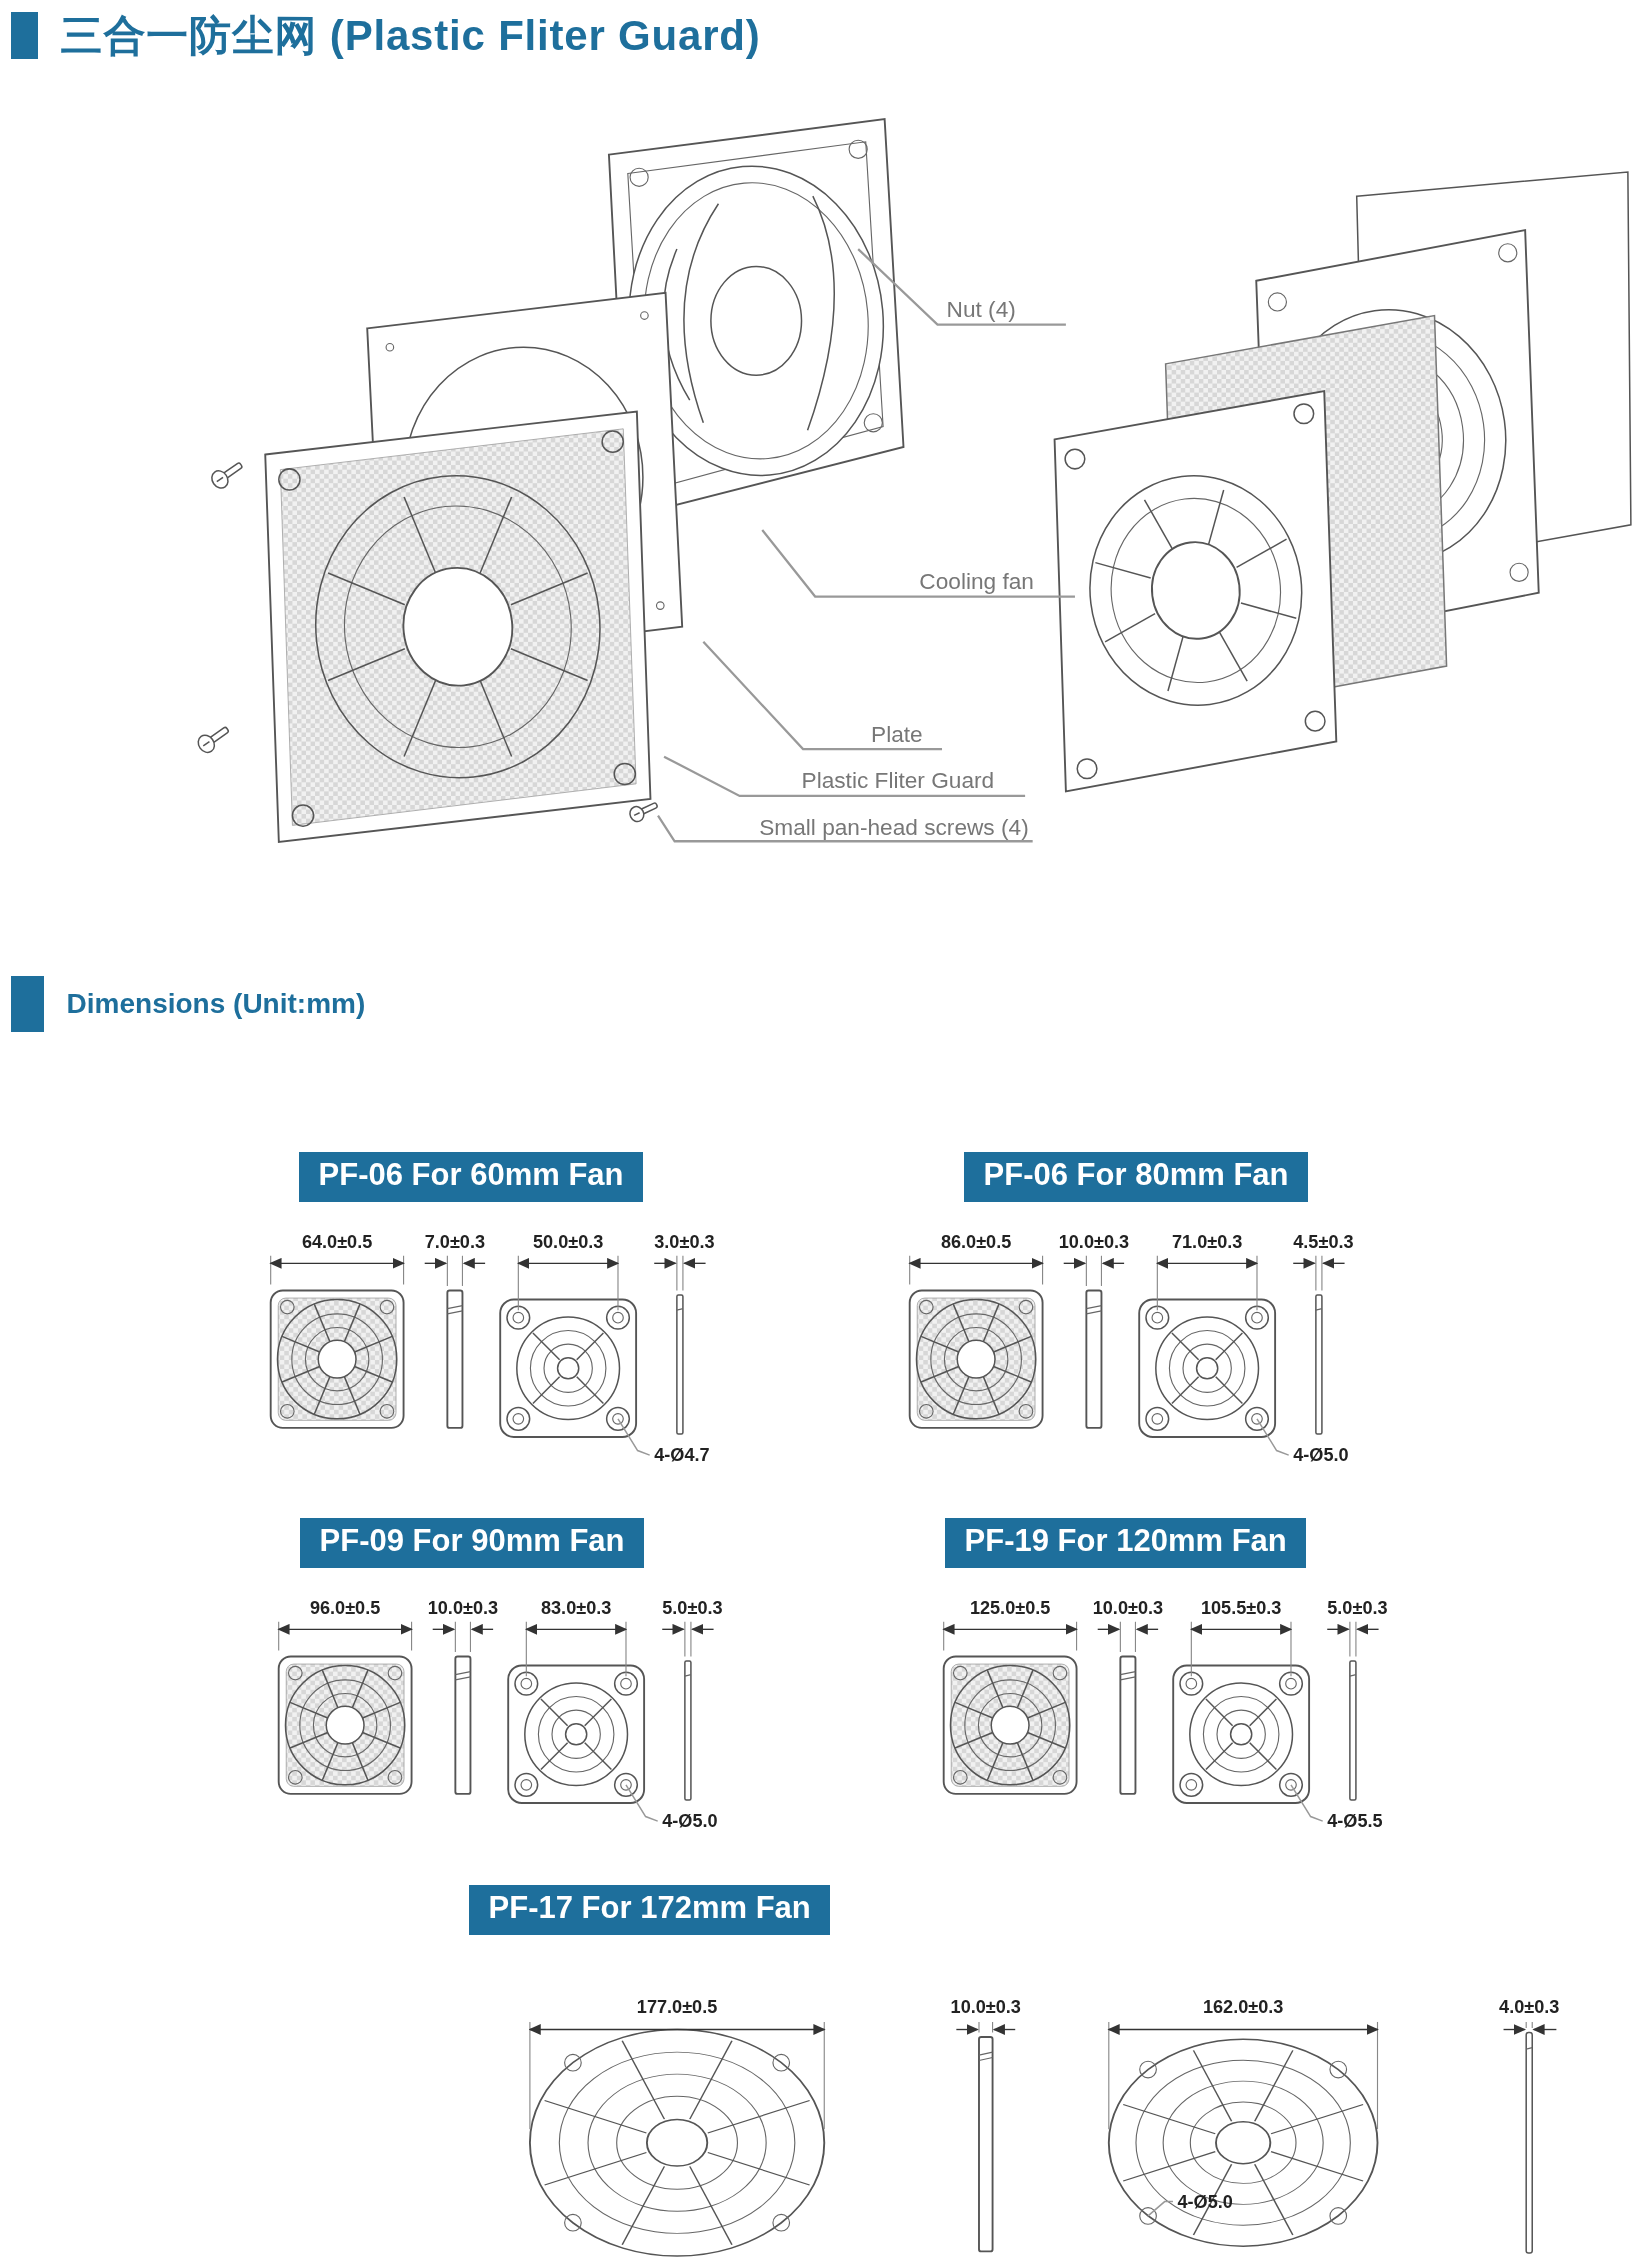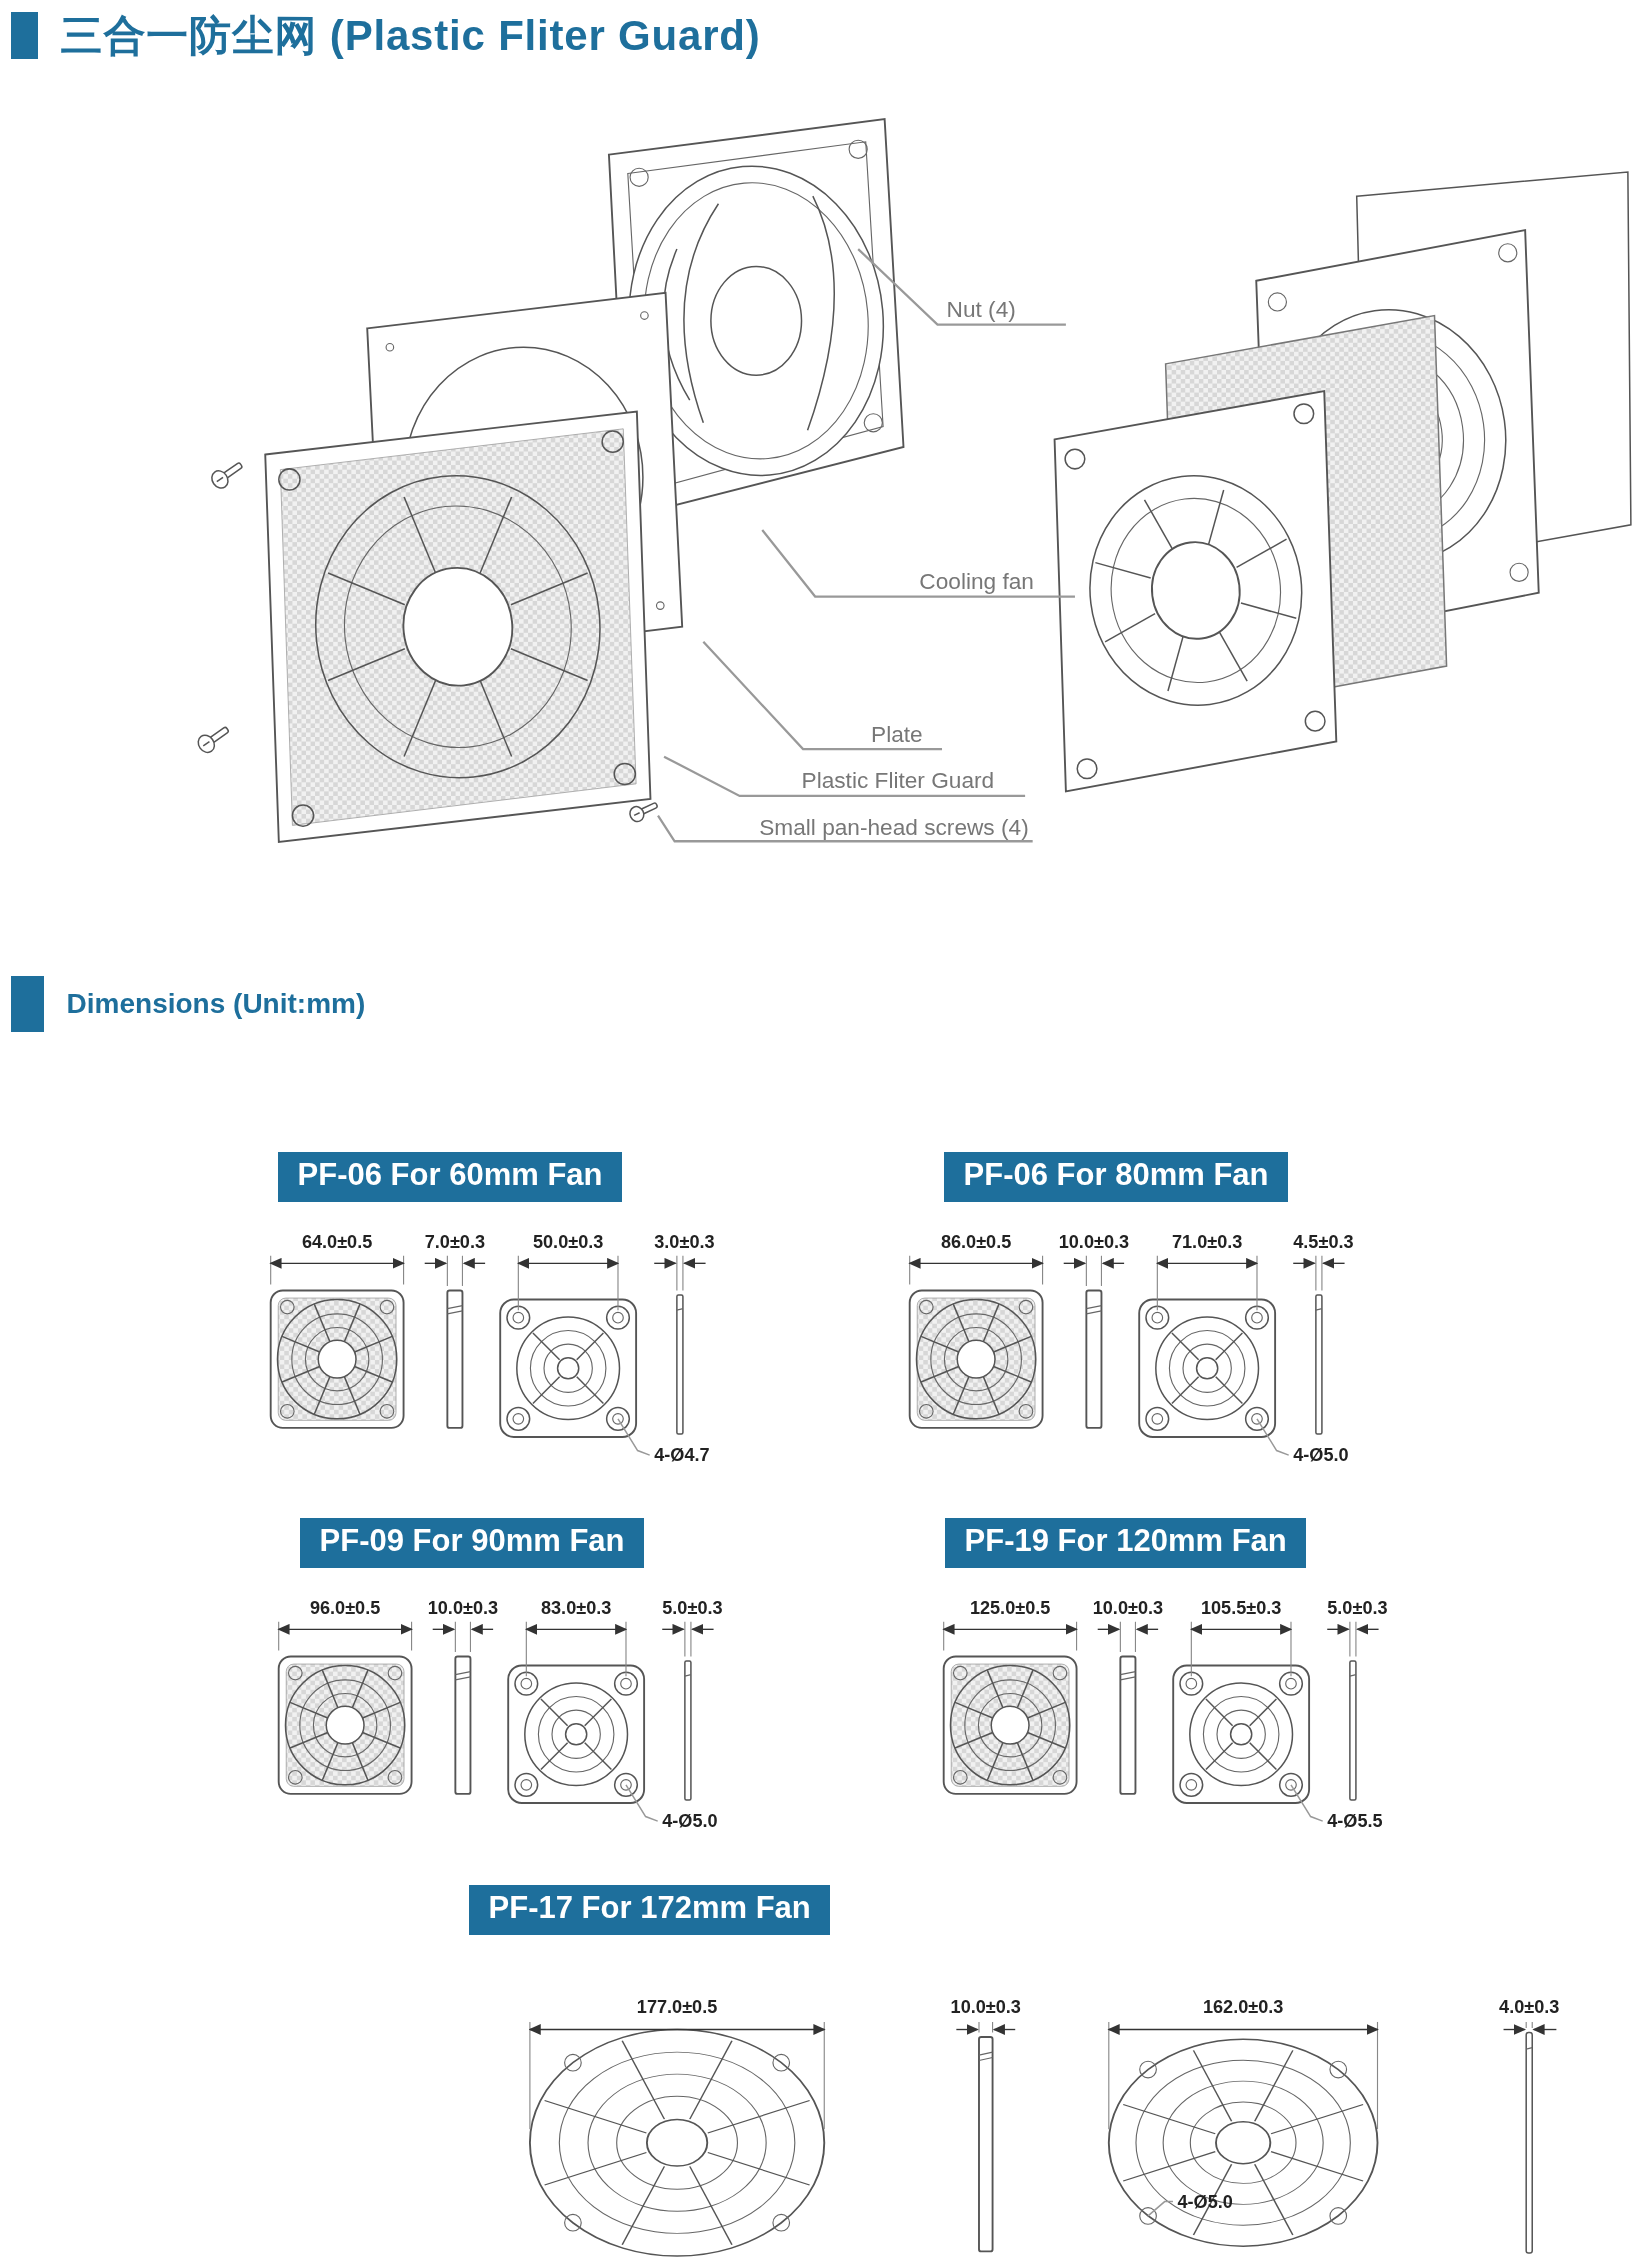--- a/index.html
+++ b/index.html
@@ -177,21 +177,21 @@
     <polyline class="ldr" points="640,950 662,984 1136,984"></polyline>
     <text class="lbl" x="774" y="976">Small pan-head screws (4)</text>
   </svg>
 
   <div class="abs sect-head" style="left:10.6px;top:976px">
     <div class="sq" style="width:33px;height:56px"></div>
     <div class="h2">Dimensions  (Unit:mm)</div>
   </div>
 
   <div class="abs dim-block" style="left:257px;top:1152px">
-    <div class="band" style="margin-left:21px">PF-06 For 60mm Fan</div>
+    <div class="band" style="margin-left:42px">PF-06 For 60mm Fan</div>
     <svg width="574" height="302" viewBox="0 0 760 400">
       <g>
         <rect class="o" x="18" y="100" width="176" height="182" rx="16"></rect>
         <rect x="28" y="110" width="156" height="162" rx="10" fill="url(#foam)" stroke="#999" stroke-width="1"></rect>
         <circle class="t" cx="106" cy="191" r="79"></circle>
           <circle class="tn" cx="106" cy="191" r="60"></circle>
           <circle class="tn" cx="106" cy="191" r="42"></circle>
         <g class="t">
           <line x1="131" y1="191" x2="185" y2="191" transform="rotate(22.5 106 191)"></line>
             <line x1="131" y1="191" x2="185" y2="191" transform="rotate(67.5 106 191)"></line>
@@ -258,21 +258,21 @@
       </g>
       <line class="xl" x1="556" y1="100" x2="556" y2="54"></line>
         <line class="xl" x1="564" y1="100" x2="564" y2="54"></line>
       <line class="dl" x1="526" y1="64" x2="554" y2="64" marker-end="url(#ah)"></line>
       <line class="dl" x1="594" y1="64" x2="566" y2="64" marker-end="url(#ah)"></line>
       <text class="dimtxt" x="566" y="44" text-anchor="middle">3.0±0.3</text>
     </svg>
   </div>
 
   <div class="abs dim-block" style="left:896px;top:1152px">
-    <div class="band" style="margin-left:48px">PF-06 For 80mm Fan</div>
+    <div class="band" style="margin-left:68px">PF-06 For 80mm Fan</div>
     <svg width="574" height="302" viewBox="0 0 760 400">
       <g>
         <rect class="o" x="18" y="100" width="176" height="182" rx="16"></rect>
         <rect x="28" y="110" width="156" height="162" rx="10" fill="url(#foam)" stroke="#999" stroke-width="1"></rect>
         <circle class="t" cx="106" cy="191" r="79"></circle>
           <circle class="tn" cx="106" cy="191" r="60"></circle>
           <circle class="tn" cx="106" cy="191" r="42"></circle>
         <g class="t">
           <line x1="131" y1="191" x2="185" y2="191" transform="rotate(22.5 106 191)"></line>
             <line x1="131" y1="191" x2="185" y2="191" transform="rotate(67.5 106 191)"></line>

